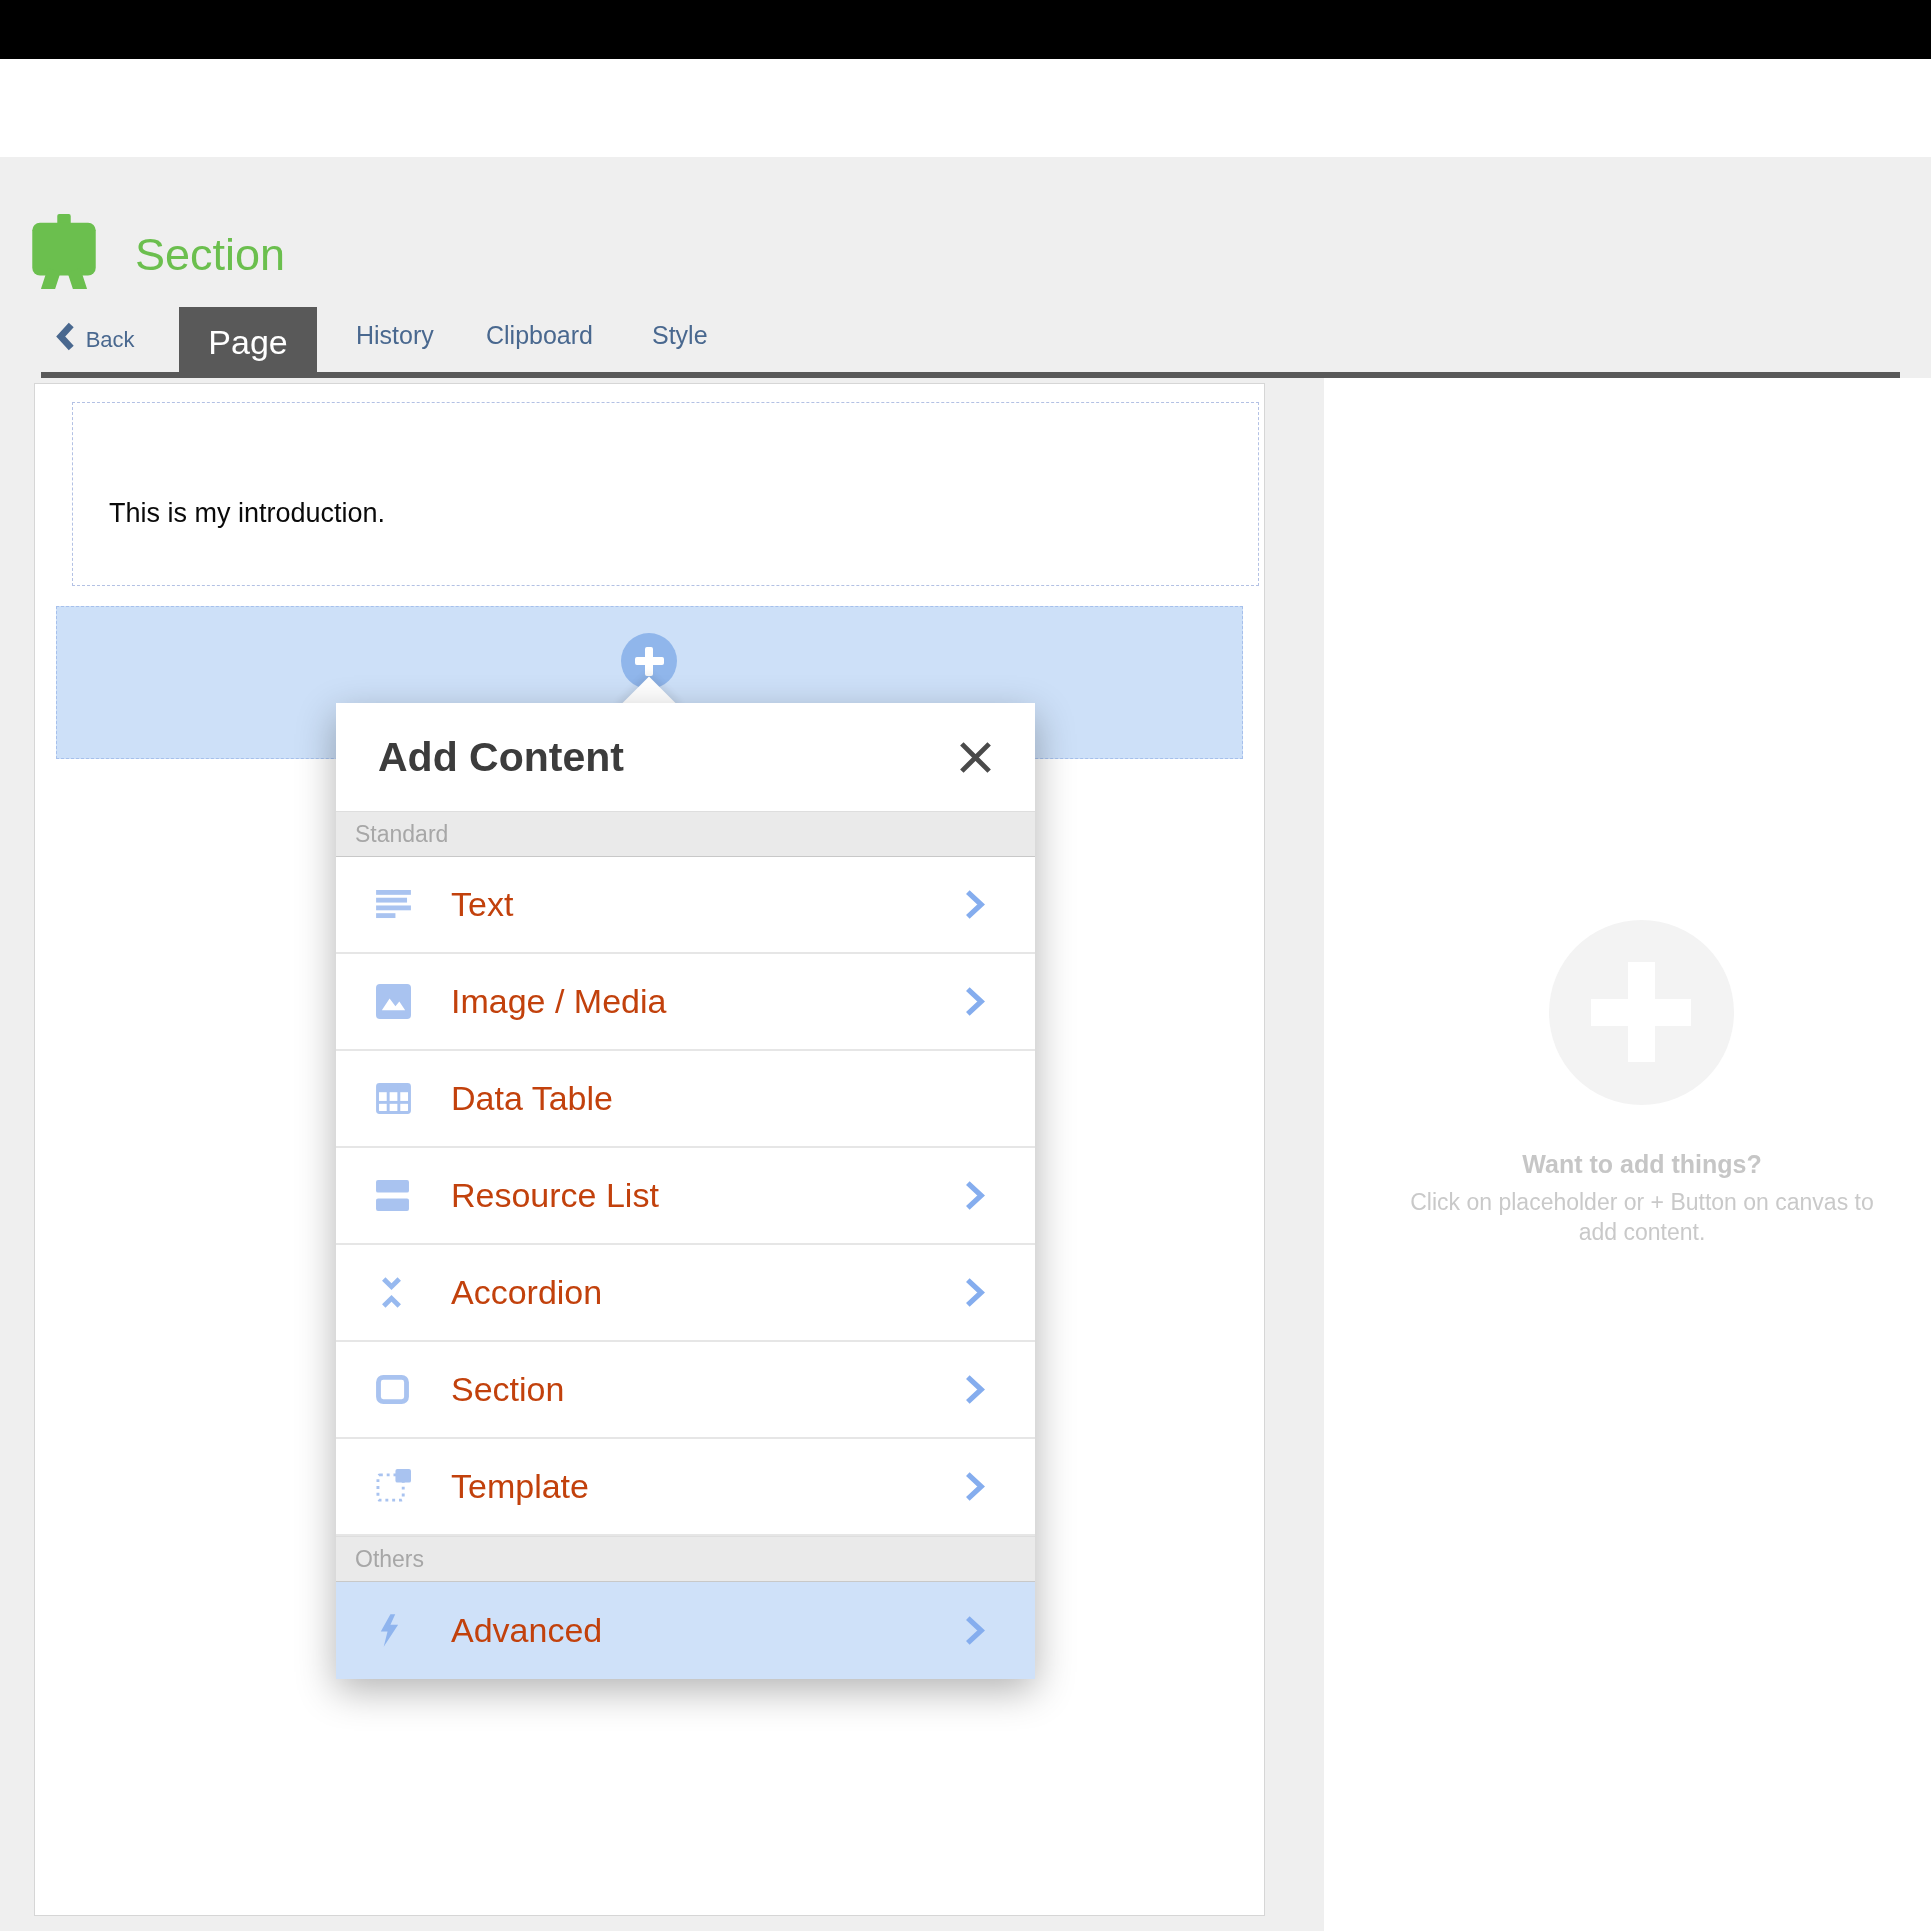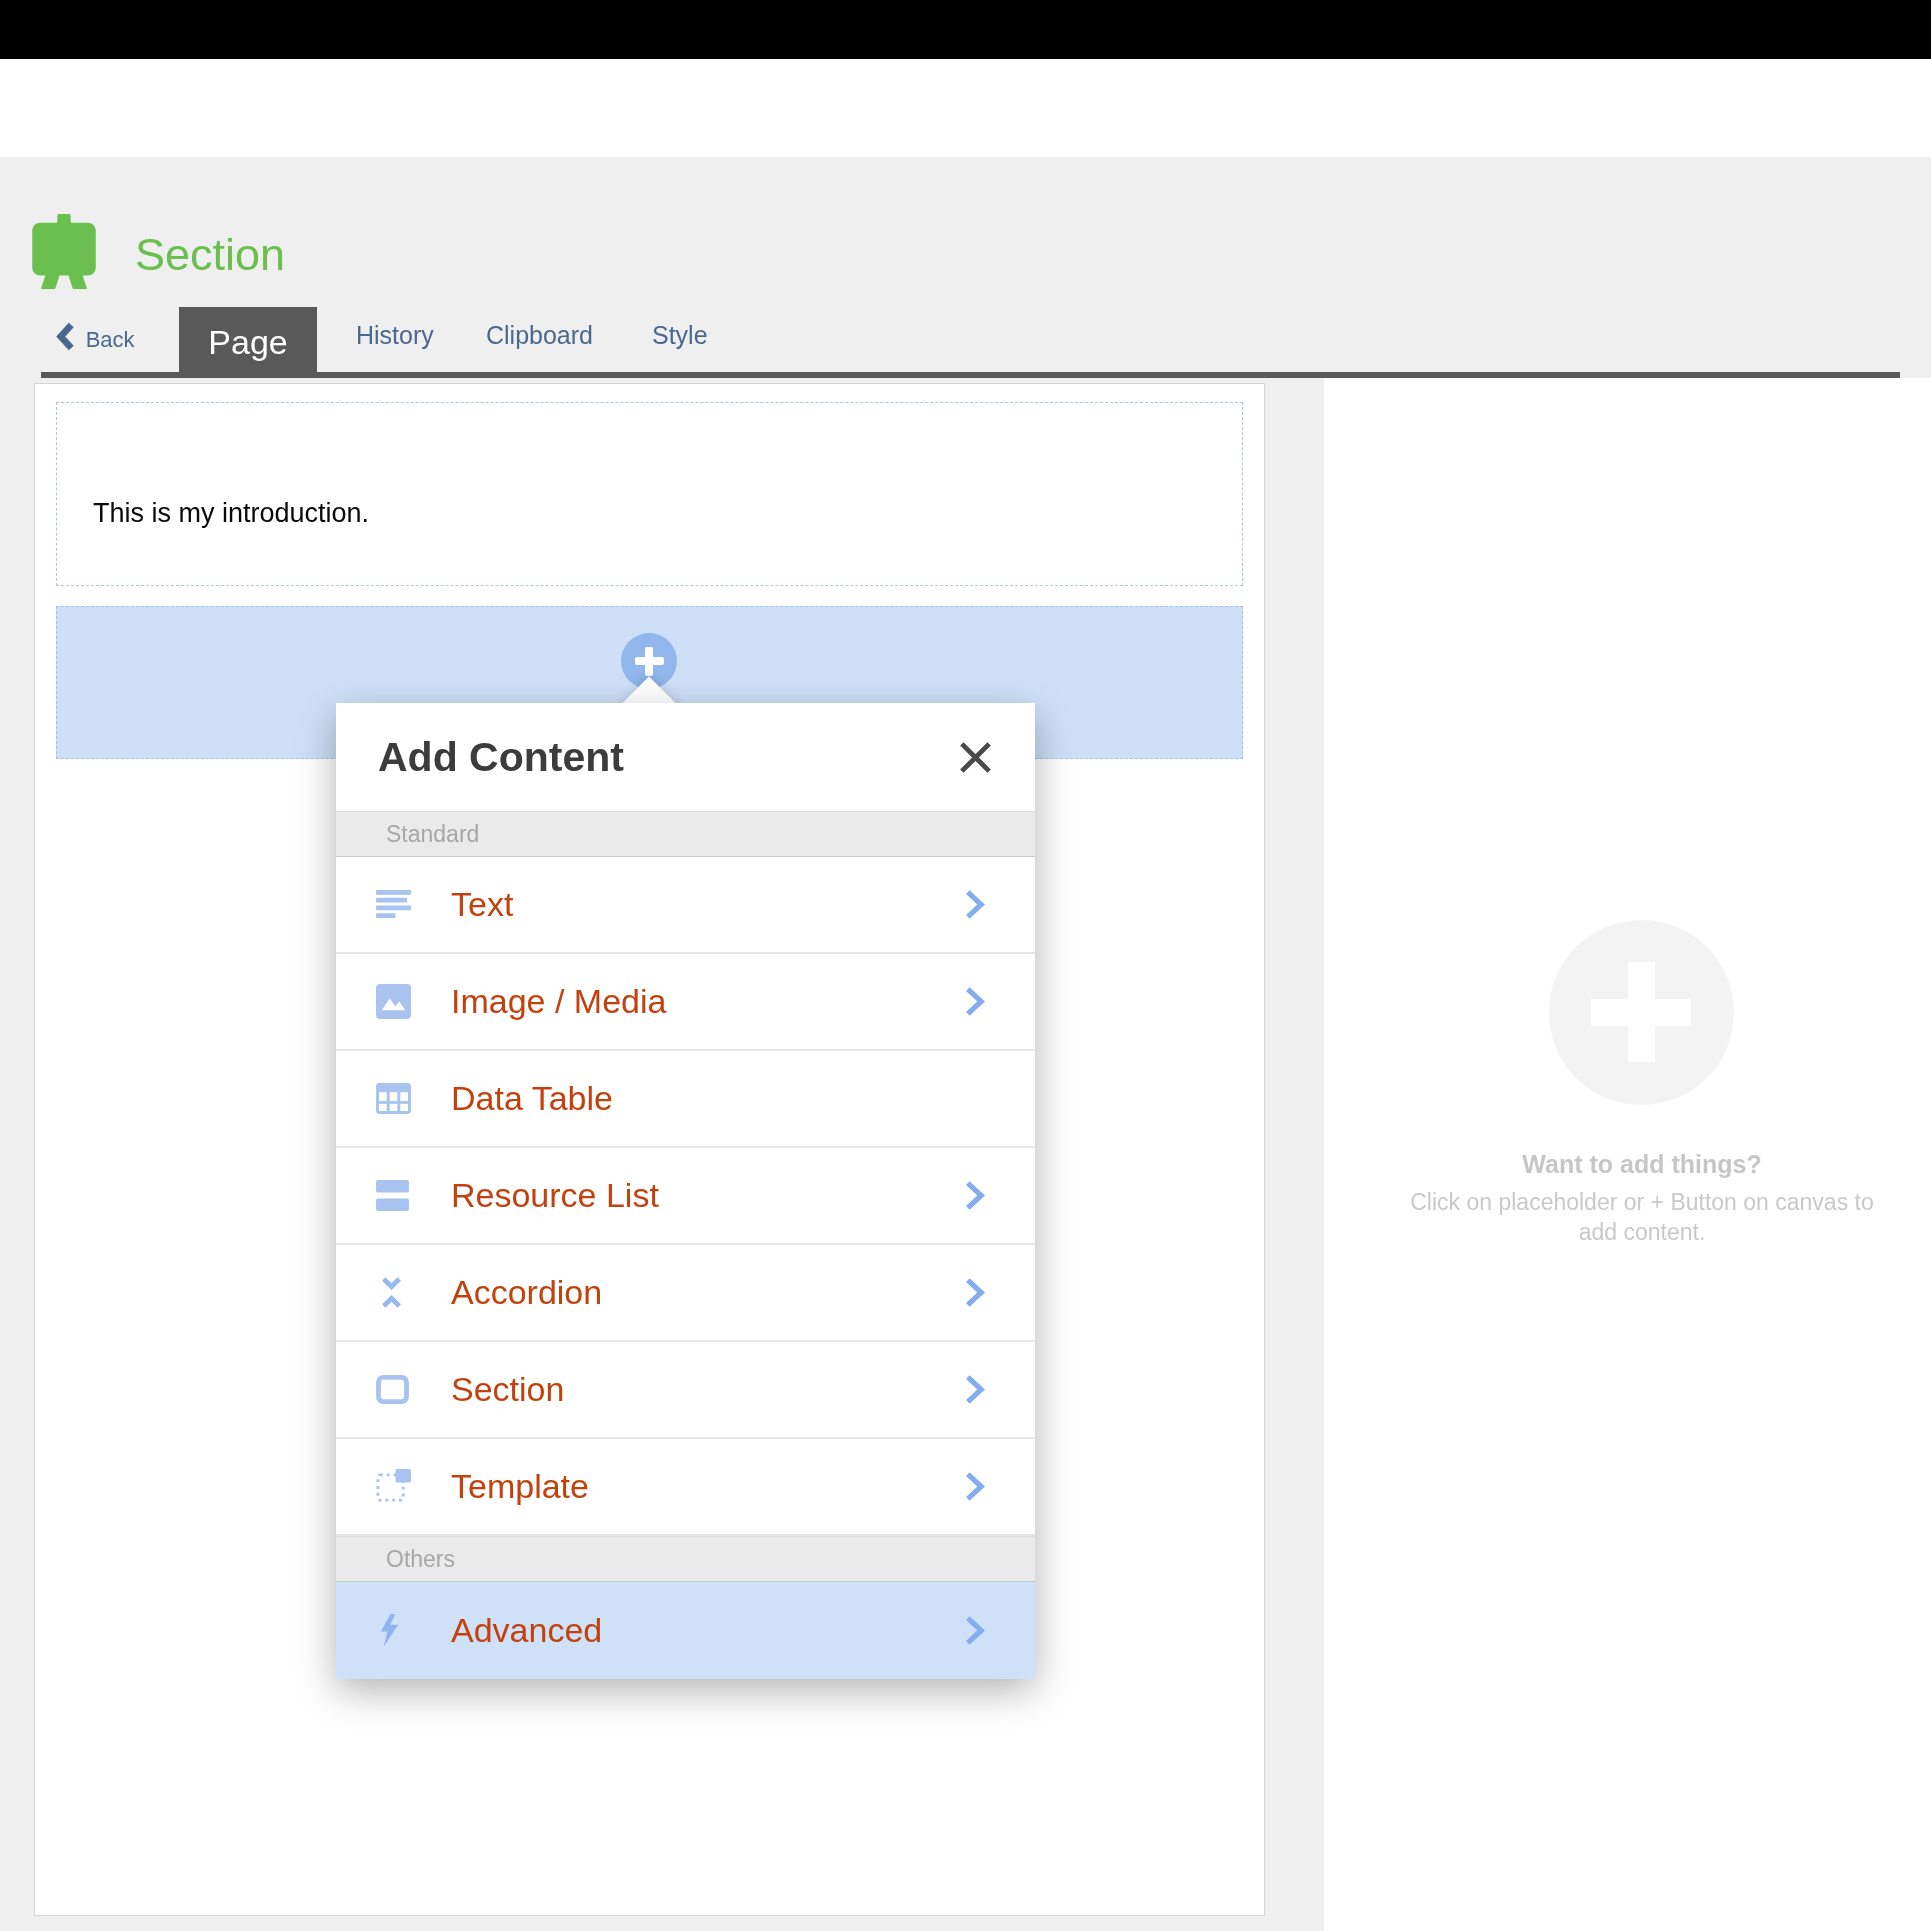--- a/index.html
+++ b/index.html
@@ -24,21 +24,21 @@
   .back-btn { left:55px; top:321px; display:flex; align-items:center; gap:9.7px;
               color:#49688f; font-size:22px; cursor:pointer; }
   .tab-active { left:179px; top:307px; width:138px; height:70px; background:#595959;
                 color:#fff; font-size:34px; display:flex; align-items:center; justify-content:center; }
   .tab-plain { top:321px; color:#49688f; font-size:25px; cursor:pointer; }
   .tabline { left:41px; top:372px; width:1859px; height:5.8px; background:#595959; }
 
   
   .canvas { left:34px; top:383px; width:1231px; height:1533px; background:#fff;
             border:1.9px solid #d6d6d6; }
-  .intro-box { left:56px; top:402px; width:1187px; height:184px;
+  .intro-box { left:72px; top:402px; width:1187px; height:184px;
                border:1.9px dashed #b3c1e4; background:#fff;
                display:flex; align-items:center; padding-left:36px; padding-top:39px;text-align:center; }
   .intro-text { font-size:27px; color:#0a0a0a; }
   .drop-zone { left:56px; top:606px; width:1187px; height:153px;
                background:#cde0f8; border:1.9px dashed #a6c0ec; }
   .plus-circle { left:621px; top:633px; width:56px; height:56px; border-radius:50%;
                  background:#90b6eb; z-index:4; cursor:pointer; }
   .plus-circle::before { content:""; position:absolute; left:13.5px; top:24px; width:29px; height:7.7px;
                  background:#fff; border-radius:1.9px; }
   .plus-circle::after { content:""; position:absolute; left:24px; top:13.5px; width:7.7px; height:29px;
@@ -49,21 +49,21 @@
   
   .popup { left:336px; top:703px; width:699px; background:#fff; z-index:7;
            box-shadow:0 11.6px 37px rgba(0,0,0,0.30); display:flex; flex-direction:column; }
   .popup-header { height:108px; display:flex; align-items:center; justify-content:space-between;
                   padding:0 39px 0 42px; }
   .popup-title { font-size:41px; font-weight:bold; color:#3c3c3c; }
   .close-btn { width:42px; height:42px; display:flex; align-items:center; justify-content:center;
                cursor:pointer; }
   .section-bar { height:46px; background:#eaeaea; border-top:1px solid #dedede;
                  border-bottom:1.9px solid #c8c8c8; display:flex; align-items:center;
-                 padding-left:50px; font-size:23px; color:#a7a7a7; }
+                 padding-left:19px; font-size:23px; color:#a7a7a7; }
   .menu-row { height:97px; display:flex; align-items:center; padding:0 50px 0 40px;
               border-bottom:2.9px solid #e6e6e6; background:#fff; cursor:pointer; }
   .menu-row.highlight { background:#cfe1f9; border-bottom:none; }
   .menu-row:last-child { border-bottom:none; }
   .menu-icon { width:37px; display:flex; align-items:center; justify-content:flex-start; }
   .menu-label { margin-left:38px; font-size:34px; color:#c2410c; flex:1; }
 
   
   .right-panel { left:1324px; top:378px; width:635px; height:1554px; background:#fff; }
   .rp-circle { position:absolute; left:225px; top:542px; width:185px; height:185px;

